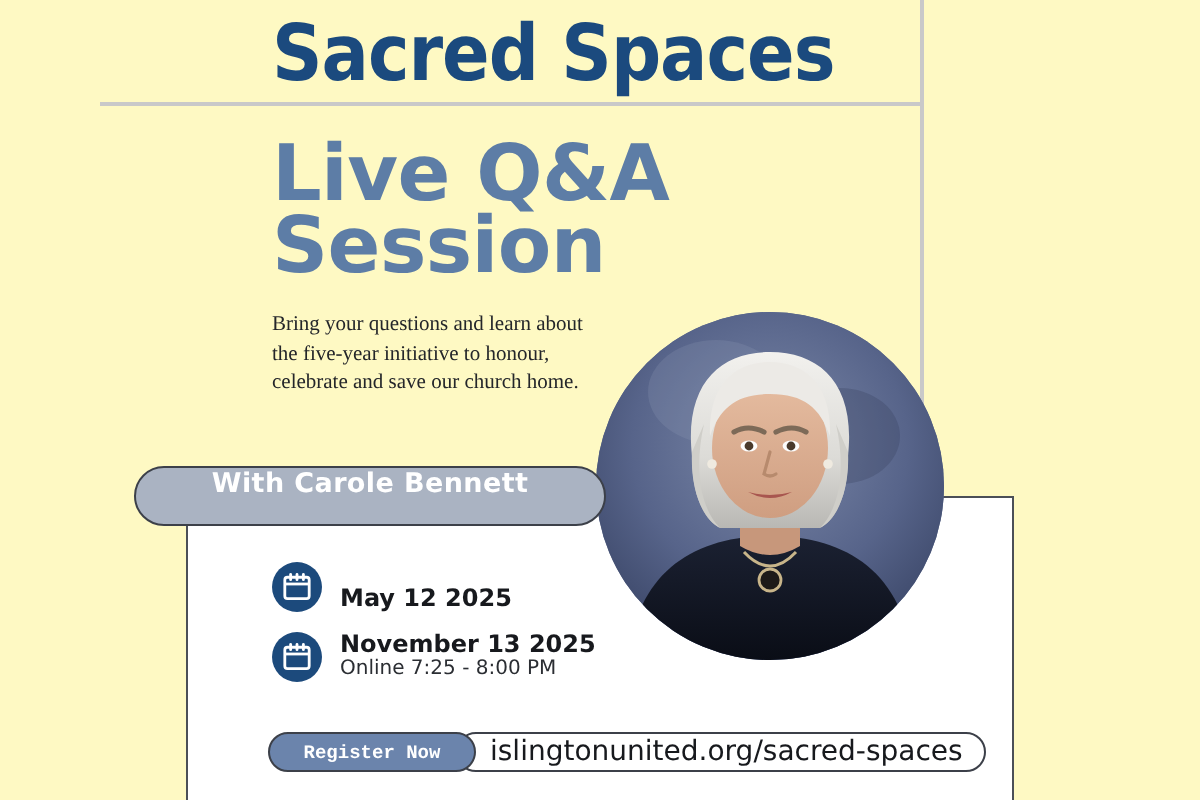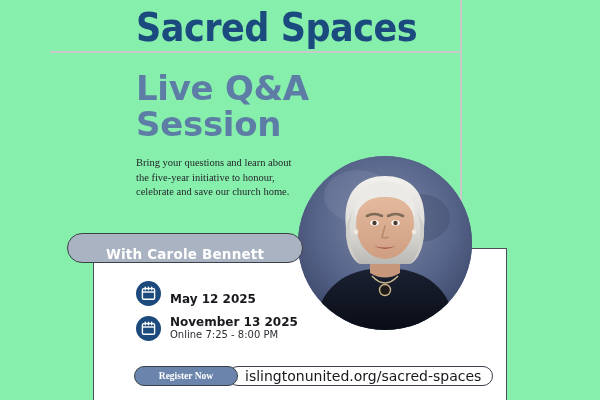--- a/index.html
+++ b/index.html
@@ -10,21 +10,21 @@
     width: 600px;
     height: 400px;
     overflow: hidden;
     background: #ecebeb;
     font-family: "Liberation Sans", sans-serif;
     position: relative;
   }
   #poster {
     position: absolute;
     inset: 0;
-    background: #86efac;
+    background: #fef9c3;
     overflow: hidden;
   }
 
   
   .rule-h-top {
     position: absolute;
     left: 50px;
     top: 51px;
     width: 412px;
     height: 2px;
@@ -52,21 +52,21 @@
     letter-spacing: -0.5px;
     font-family: "DejaVu Sans", sans-serif;
     font-stretch: condensed;
     white-space: nowrap;
   }
   .subtitle {
     position: absolute;
     left: 136px;
     top: 70px;
     width: 250px;
-    font-size: 34px;
+    font-size: 39px;
     line-height: 36px;
     font-weight: bold;
     color: #5d7da6;
     letter-spacing: -0.3px;
     font-family: "DejaVu Sans", sans-serif;
   }
   .blurb {
     position: absolute;
     left: 136px;
     top: 156px;
@@ -110,21 +110,21 @@
     position: absolute;
     left: 67px;
     top: 233px;
     width: 236px;
     height: 30px;
     border-radius: 15px;
     background: #aab3c2;
     border: 1.5px solid #3c4049;
     box-sizing: border-box;
     display: flex;
-    align-items: flex-end;
+    align-items: flex-start;
     justify-content: center;
     z-index: 7;
   }
   .speaker-pill span {
     color: #ffffff;
     font-size: 13.5px;
     font-weight: bold;
     letter-spacing: 0.2px;
     font-family: "DejaVu Sans", sans-serif;
   }
@@ -185,21 +185,21 @@
     display: flex;
     align-items: center;
     justify-content: center;
     position: relative;
     z-index: 2;
   }
   .register-btn span {
     color: #ffffff;
     font-size: 9.5px;
     font-weight: bold;
-    font-family: Liberation Serif, serif;
+    font-family: Liberation Mono, monospace;
   }
   .url-pill {
     height: 20px;
     border-radius: 10px;
     background: #ffffff;
     border: 1.2px solid #3c4049;
     box-sizing: border-box;
     display: flex;
     align-items: center;
     padding: 0 11px 0 16px;

